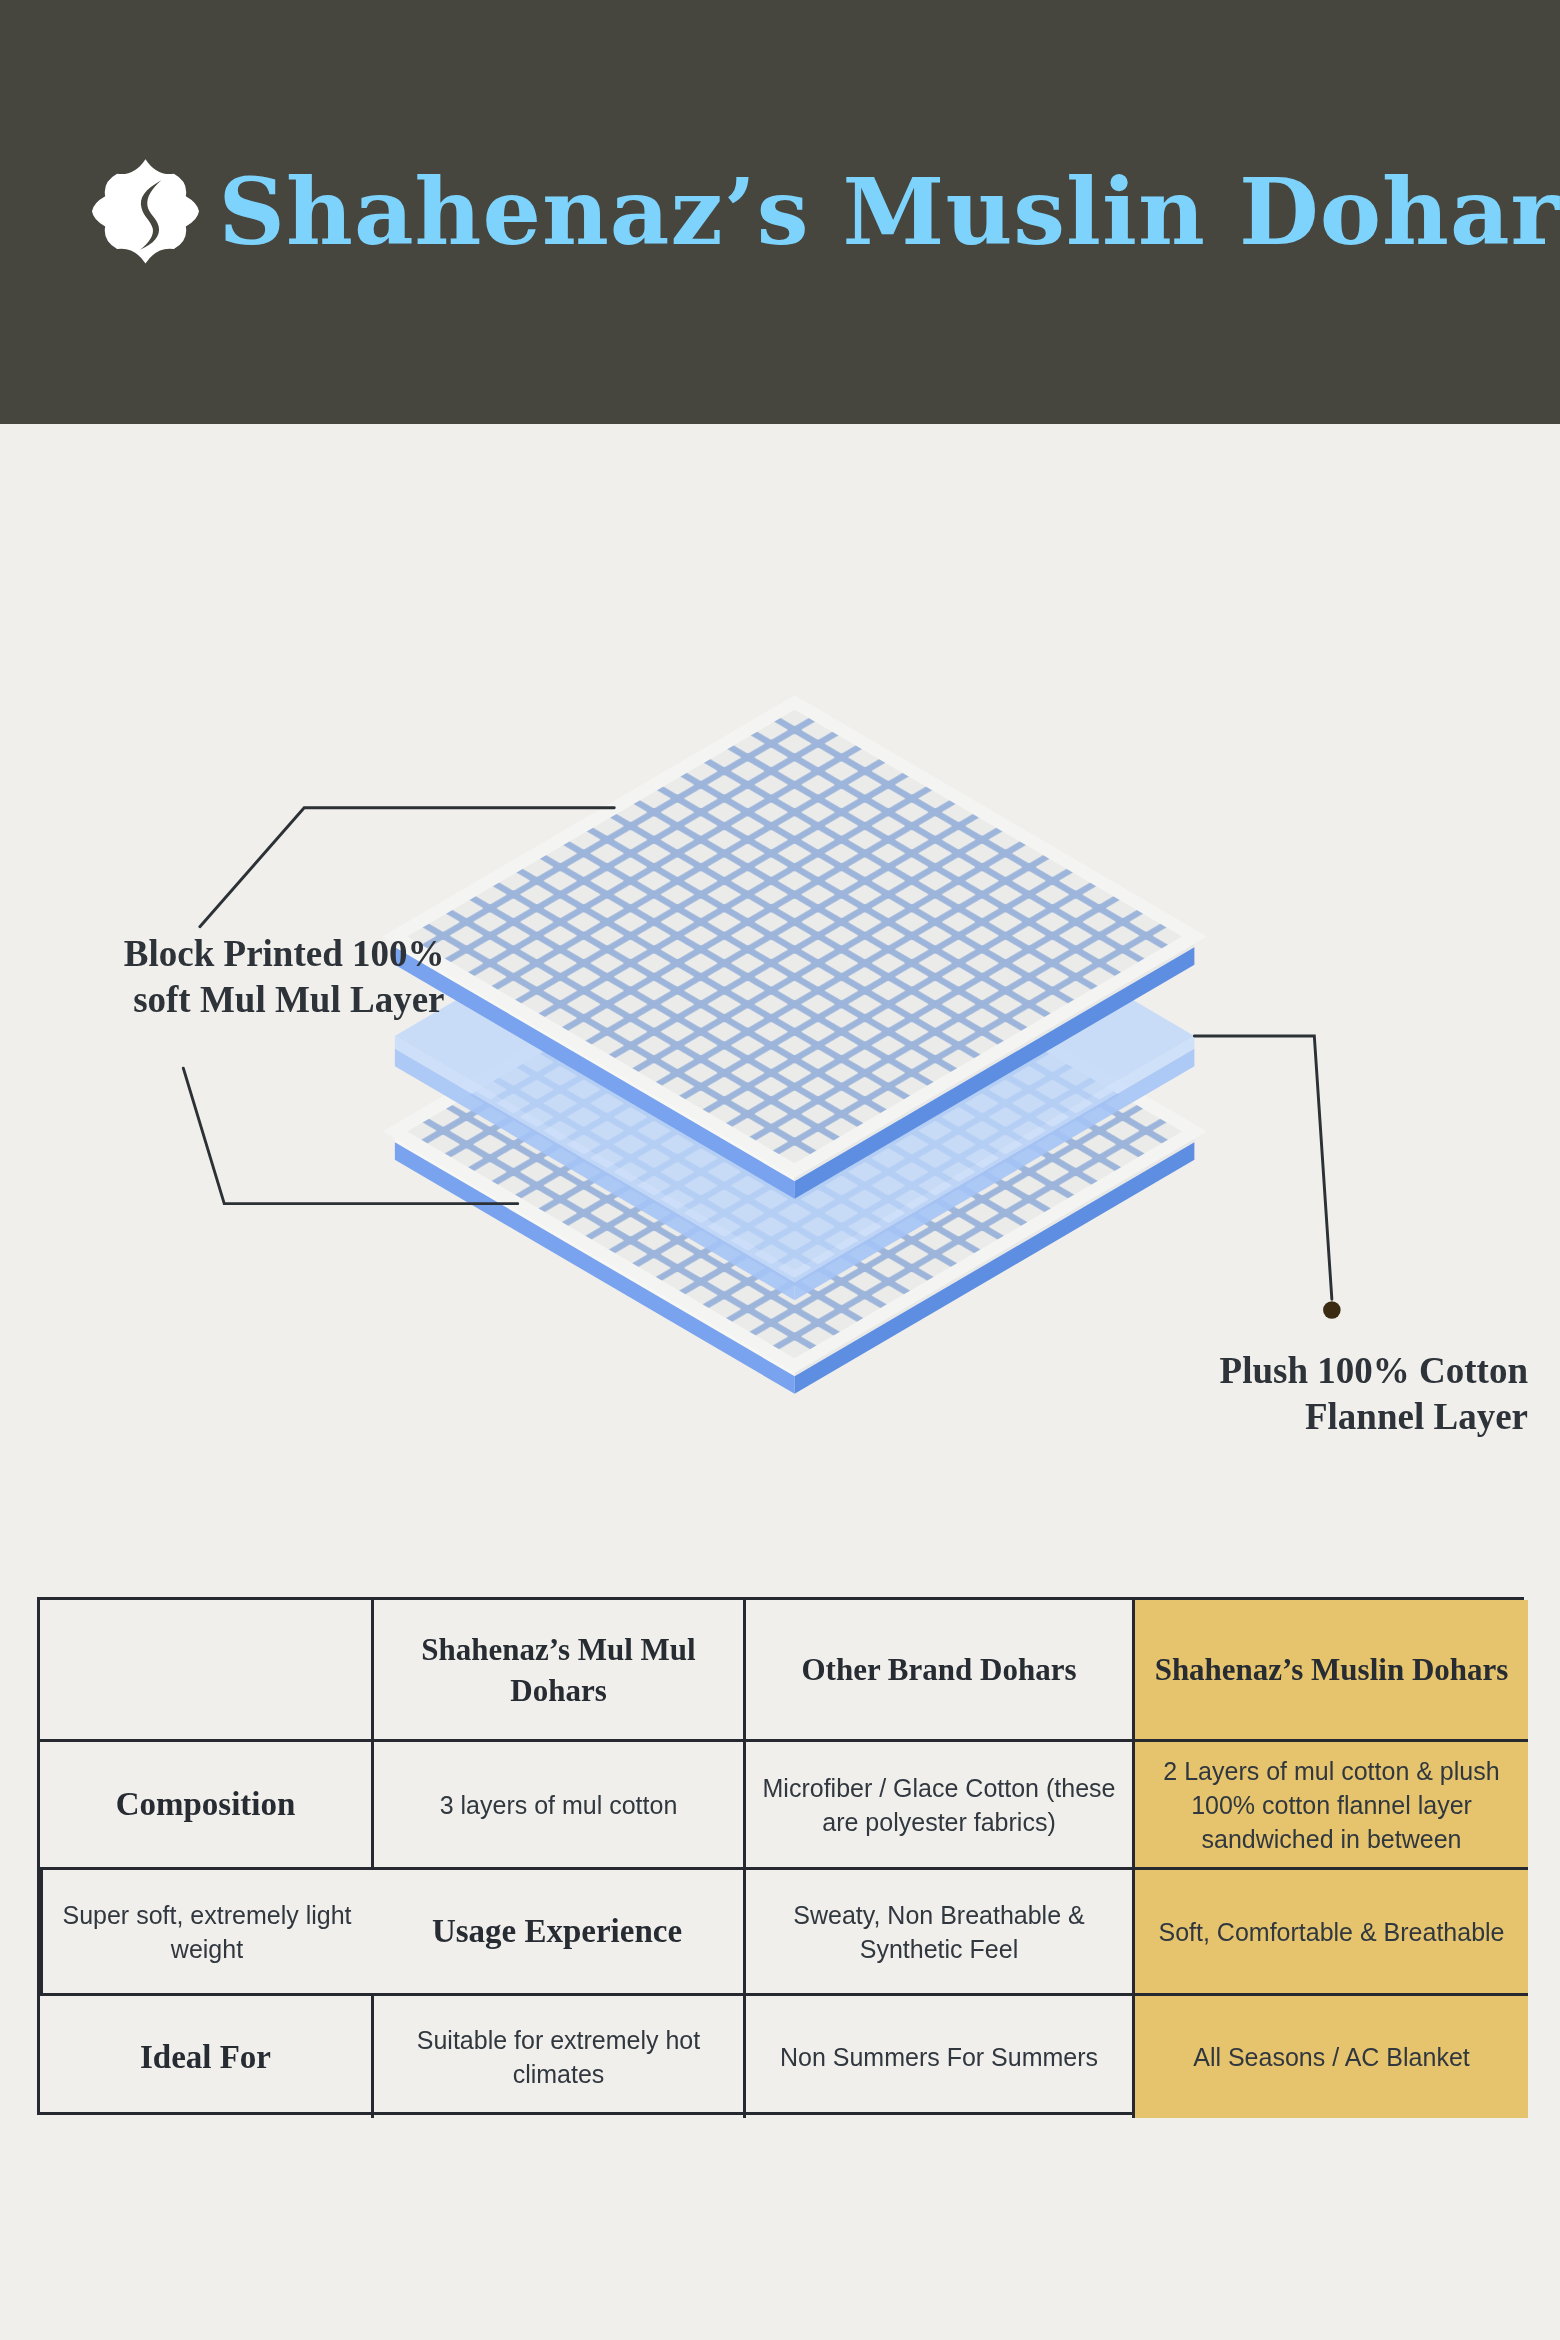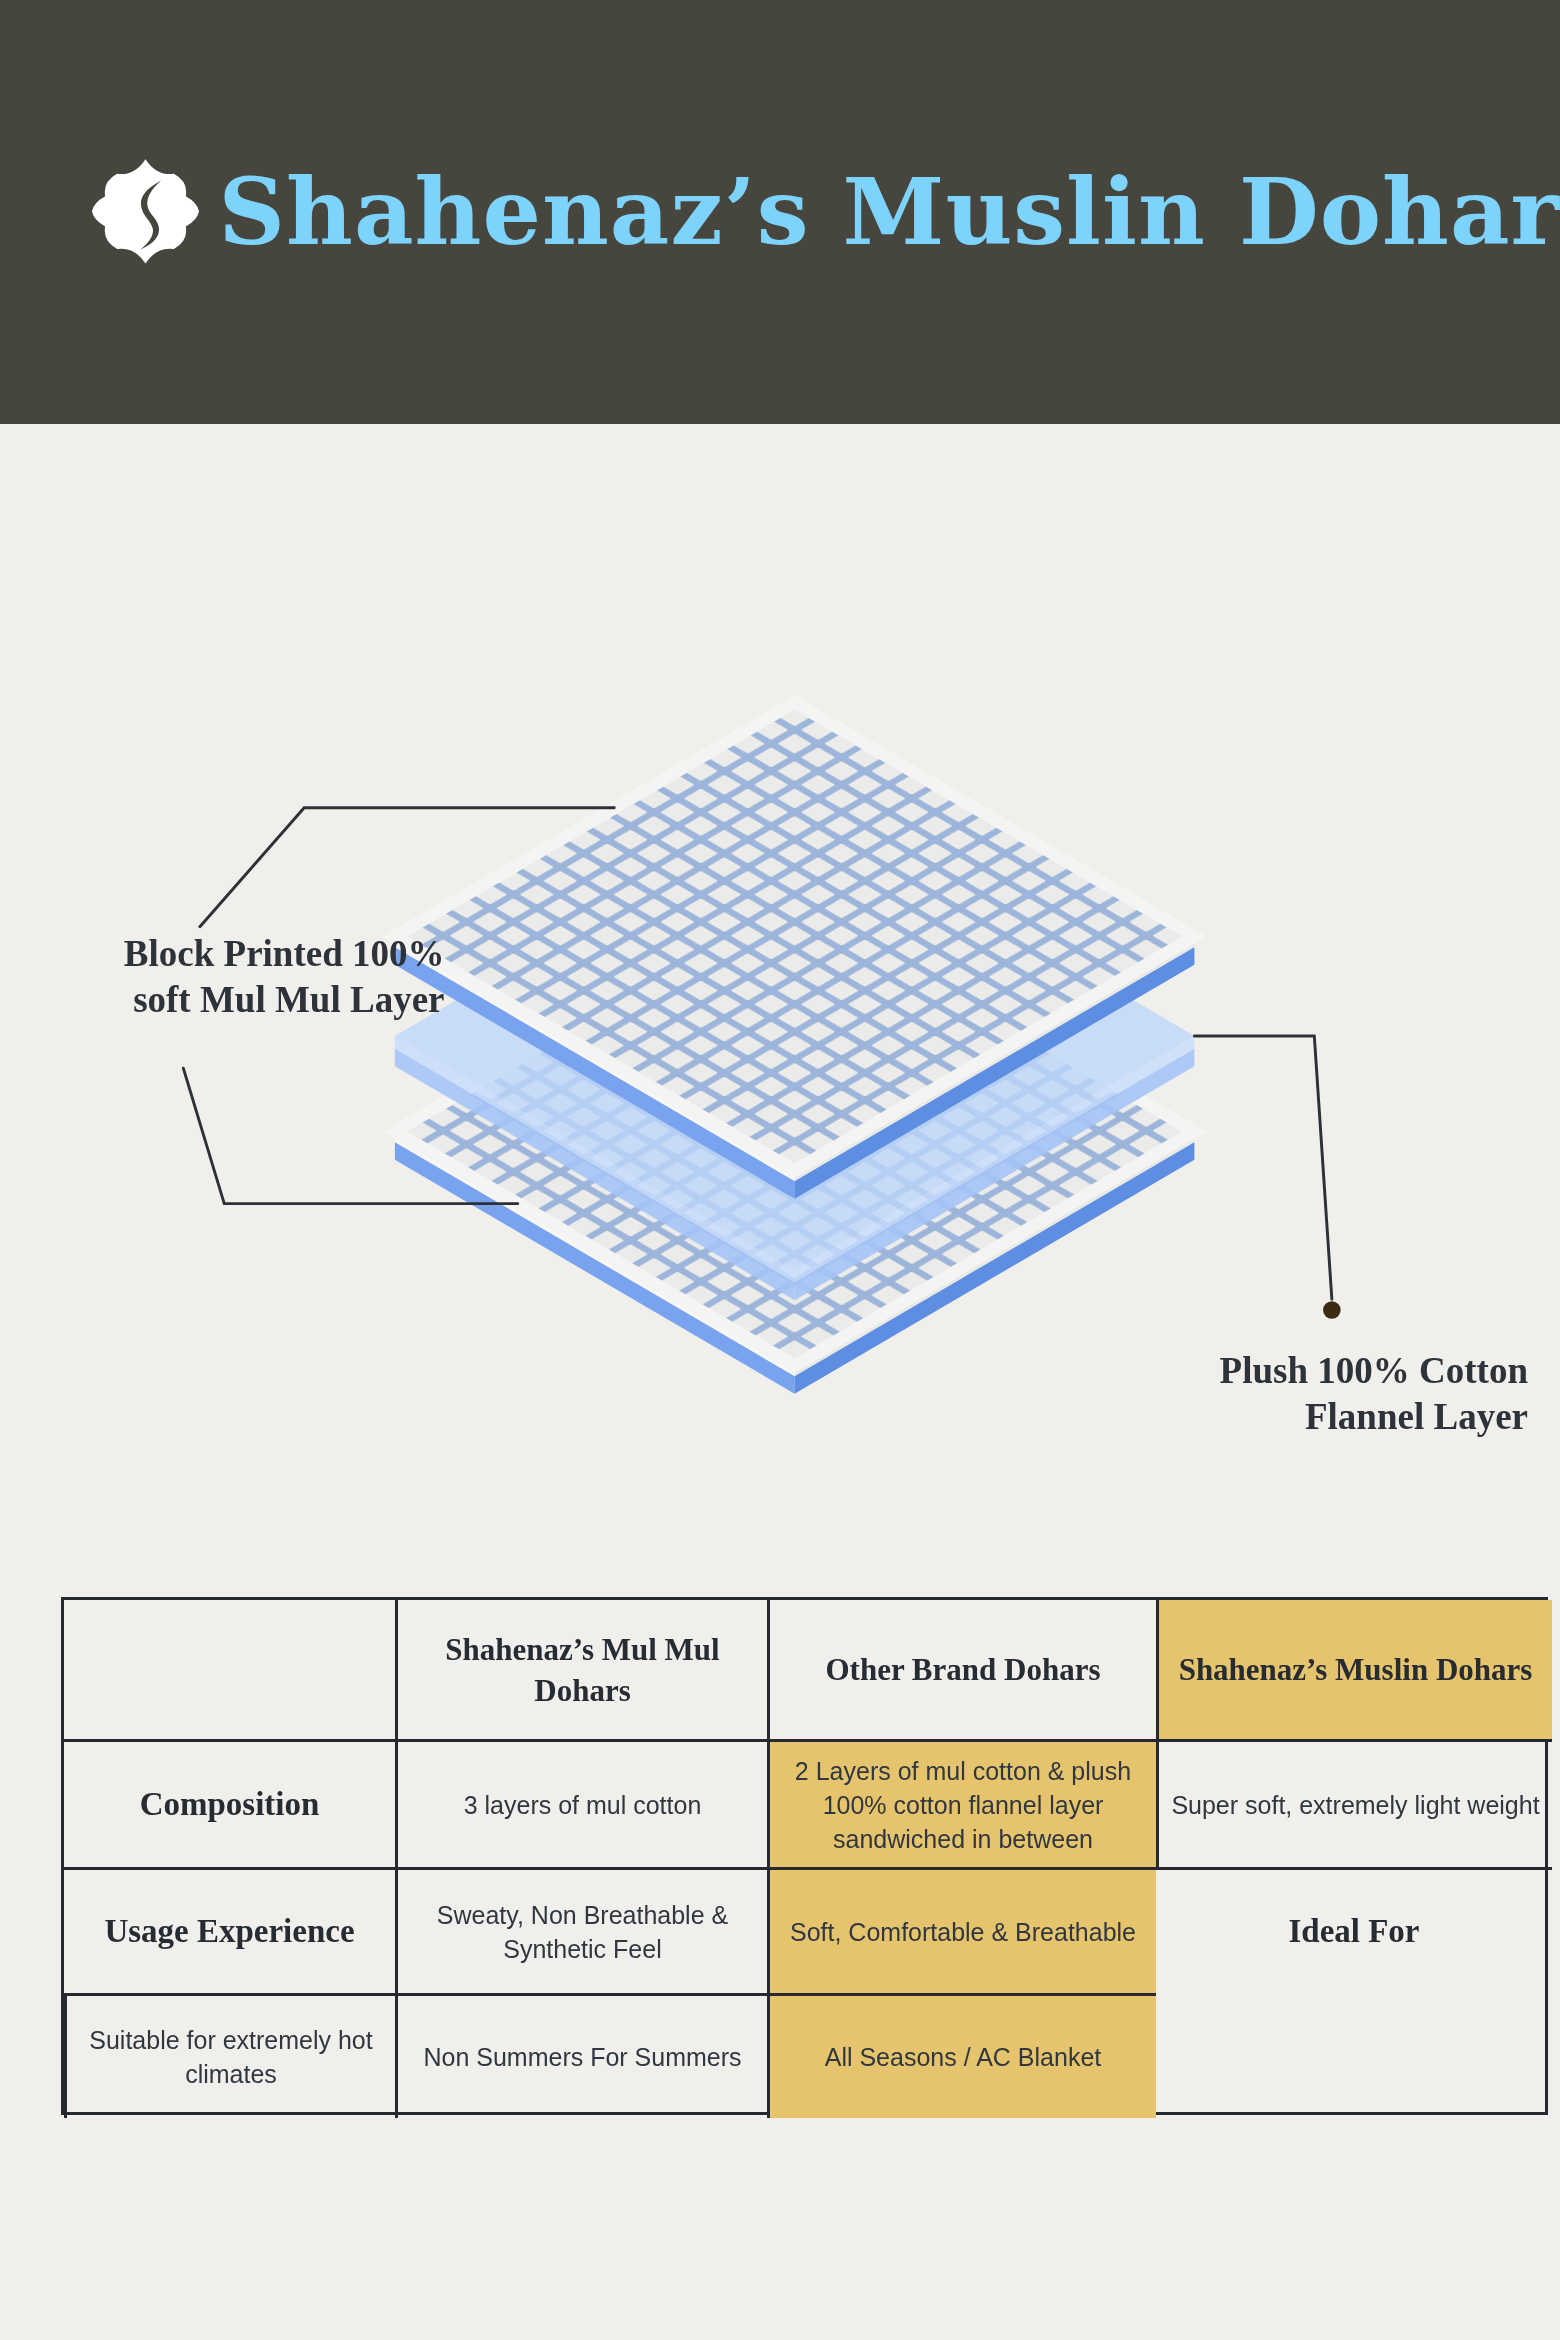--- a/index.html
+++ b/index.html
@@ -28,21 +28,20 @@
   }
   .label-left{left:19.5px;top:931px;width:425px;}
   .label-right{left:1079px;top:1348px;width:449px;}
   
   .cmp-table{
     position:absolute;left:37px;top:1597px;width:1487px;height:518px;
     display:grid;box-sizing:border-box;
     grid-template-columns:331px 372px 389px 396px;
     grid-template-rows:139px 128px 126px 125px;
     border:3.9px solid var(--table_border,#262a30);
-    margin-left:24px;
   }
   .cell{
     box-sizing:border-box;display:flex;align-items:center;justify-content:center;
     text-align:center;padding:7.8px 11.7px;
   }
   .cell.cl{border-left:3.9px solid var(--table_border,#262a30);}
   .cell.ct{border-top:3.9px solid var(--table_border,#262a30);}
   .cell.gold{background:var(--gold,#e6c46e);text-align:center;}
   .col-head{font-weight:700;font-size:31px;line-height:41px;color:#272c33;}
   .row-head{font-weight:700;font-size:33px;line-height:41px;color:#272c33;}
@@ -124,20 +123,21 @@
 
   <div class="cmp-table">
 
     <div class="cell"></div>
     <div class="cell cl col-head">Shahenaz’s Mul Mul Dohars</div>
     <div class="cell cl col-head">Other Brand Dohars</div>
     <div class="cell cl col-head gold">Shahenaz’s Muslin Dohars</div>
 
     <div class="cell ct row-head">Composition</div>
     <div class="cell ct cl body-cell">3 layers of mul cotton</div>
+    <div class="cell ct cl body-cell">Microfiber / Glace Cotton (these are polyester fabrics)</div>
     <div class="cell ct cl body-cell gold">2 Layers of mul cotton &amp; plush 100% cotton flannel layer sandwiched in between</div>
 
     <div class="cell ct cl body-cell">Super soft, extremely light weight</div>
     <div class="cell ct row-head">Usage Experience</div>
     <div class="cell ct cl body-cell">Sweaty, Non Breathable &amp; Synthetic Feel</div>
     <div class="cell ct cl body-cell gold">Soft, Comfortable &amp; Breathable</div>
 
     <div class="cell ct row-head">Ideal For</div>
     <div class="cell ct cl body-cell">Suitable for extremely hot climates</div>
     <div class="cell ct cl body-cell">Non Summers For Summers</div>

